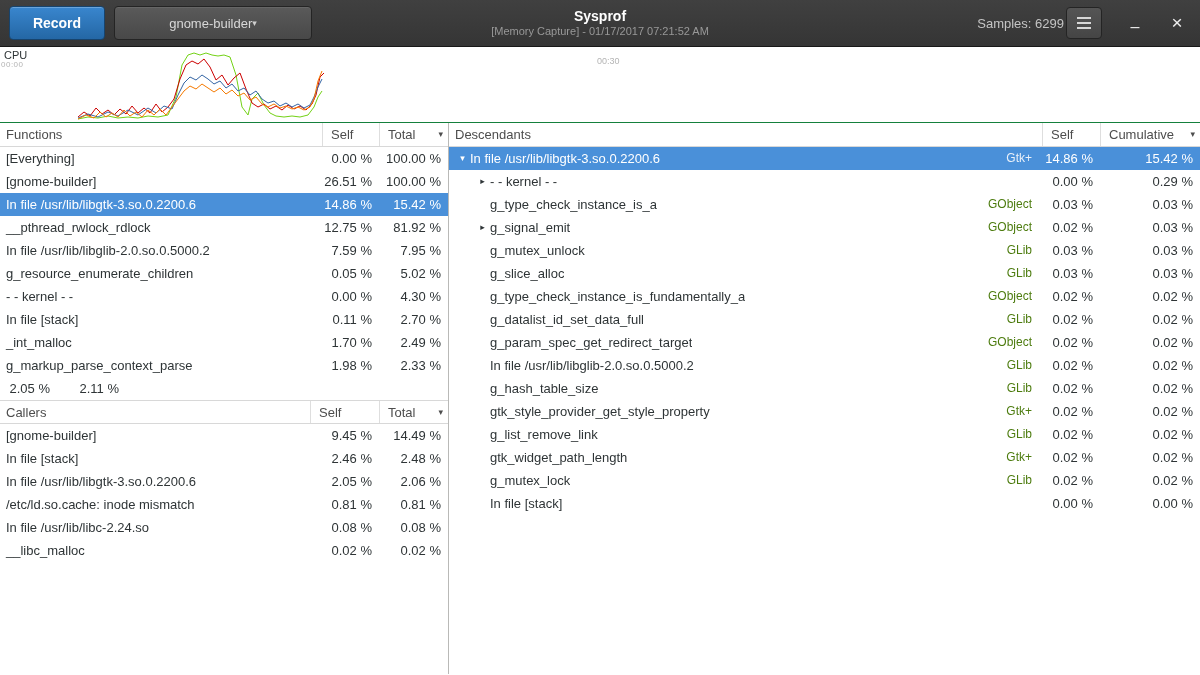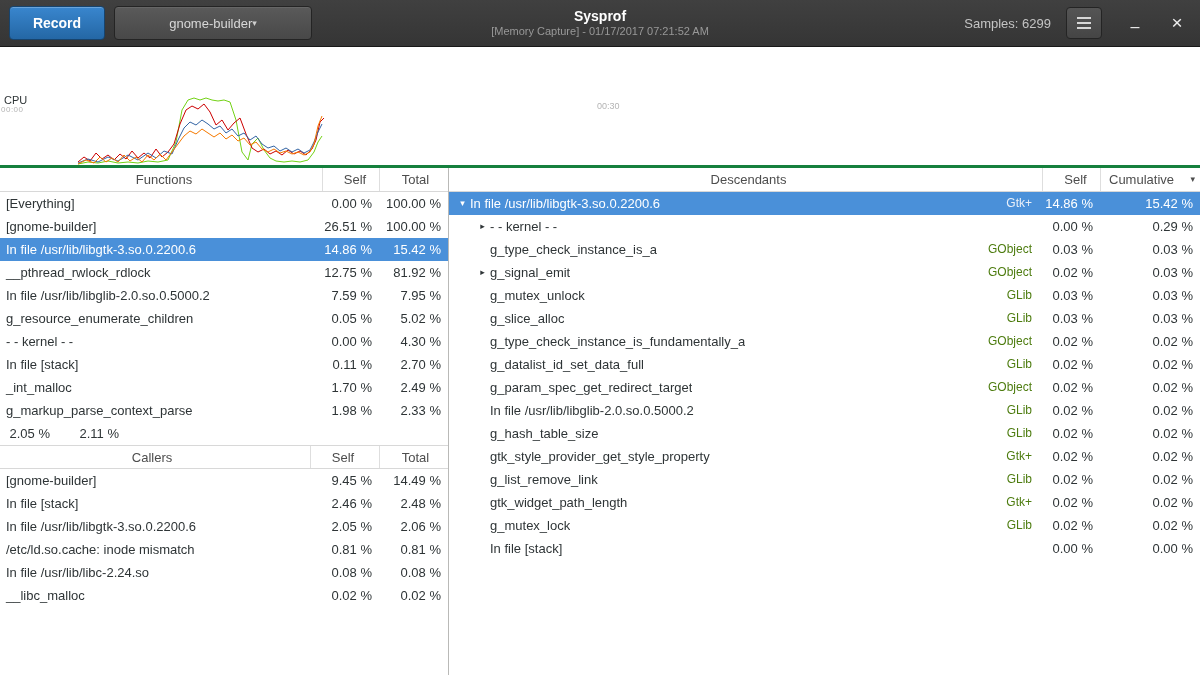--- a/index.html
+++ b/index.html
@@ -29,59 +29,59 @@
   }
   .btn-target .caret { font-size:9px; color:#cfcfcf; }
   .title-box {
     position:absolute; left:0; right:0; top:0; bottom:1px;
     display:flex; flex-direction:column; align-items:center; justify-content:center;
     pointer-events:none;
   }
   .title-box .title { color:#fff; font-size:14px; font-weight:700; line-height:16px; }
   .title-box .subtitle { color:#989898; font-size:11px; line-height:14px; }
   .header-right { margin-left:auto; display:flex; align-items:center; }
-  .samples { color:#c4c4c4; font-size:13px; margin-right:15px; }
+  .samples { color:#c4c4c4; font-size:13px; margin-right:2px; }
   .btn-menu {
     width:36px; height:32px; background:linear-gradient(#555,#454545);
     border:1px solid #242424; border-radius:4px; cursor:pointer;
     display:flex; align-items:center; justify-content:center;
   }
   .hamburger { width:14px; height:2px; background:#d6d6d6; box-shadow:0 -5px 0 #d6d6d6, 0 5px 0 #d6d6d6; display:block; }
   .win-btn { width:34px; height:34px; background:none; border:none; color:#ededed; cursor:pointer; display:flex; align-items:center; justify-content:center; }
   .btn-min { margin-left:16px; font-size:16px; padding-top:8px; }
   .btn-close { margin-left:8px; font-size:19px; }
 
   
-  .cpu-area { position:relative; height:76px; border-bottom:3px solid #15803d; background:#fff;margin-top:45px; }
+  .cpu-area { position:relative; height:76px; border-bottom:1px solid #15803d; background:#fff; }
   .cpu-label { position:absolute; left:4px; top:2px; font-size:11px; color:#2e3436; }
   .cpu-t0 { position:absolute; left:1px; top:13px; font-size:8px; color:#b4b4b4; letter-spacing:0.5px; }
   .cpu-t30 { position:absolute; left:597px; top:9px; font-size:9px; color:#b4b4b4; }
   .cpu-svg { position:absolute; left:0; top:0; }
 
   
   .main { display:flex; height:551px; }
   .panel-left { width:449px; border-right:1px solid #b9b9b7; }
   .panel-right { flex:1; min-width:0; }
 
-  .thead { display:flex; height:24px; line-height:23px; background:#fff; border-bottom:1px solid #d8d8d8; color:#4d4d4d; font-size:13px;text-align:center; }
+  .thead { display:flex; height:24px; line-height:23px; background:#fff; border-bottom:1px solid #d8d8d8; color:#4d4d4d; font-size:13px; }
   .thead.with-top { border-top:1px solid #d8d8d8;gap:12px; }
   .hcell { white-space:nowrap; overflow:hidden; }
   .hcell.hname { flex:1; padding-left:6px; }
   .hcell.sep { border-left:1px solid #dedede; padding-left:8px; }
   .hcell.arrowed { display:flex; align-items:center; justify-content:space-between; padding-right:5px; }
   .sort-arrow { font-size:9px; color:#4d4d4d; }
 
   .trow { display:flex; height:23px; line-height:23px; font-size:13px; color:#2e3436; background:#fff; }
   .trow.selected { background:#4a90d9; color:#fff; }
   .cell { white-space:nowrap; overflow:hidden; }
   .cell.cname { flex:1; padding-left:6px; }
   .cell.num { text-align:right; padding-right:7px; flex:none; }
 
   .w-self  { width:57px; }
-  .w-total { width:69px;flex-direction:column; }
+  .w-total { width:69px; }
   .w-self2 { width:58px; }
   .w-cum   { width:100px; }
 
   
   .drow .name-wrap { flex:1; display:flex; align-items:center; min-width:0; overflow:hidden; }
   .expander { width:15px; flex:none; font-size:9px; text-align:center; color:#2e3436; }
   .trow.selected .expander { color:#fff; }
   .dname { white-space:nowrap; overflow:hidden; }
   .lib { margin-left:auto; padding-right:10px; padding-left:8px; color:#4d7c0f; font-size:12px; flex:none; }
   .trow.selected .lib { color:#e9f0f9; }

